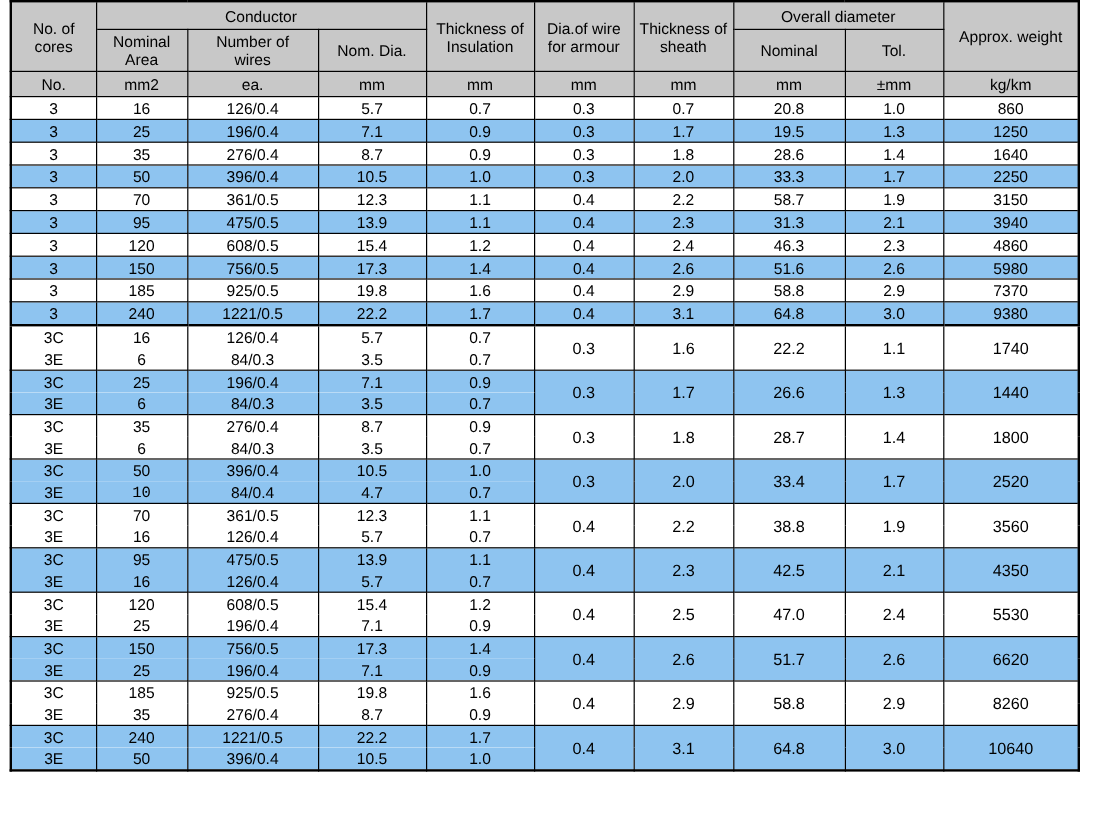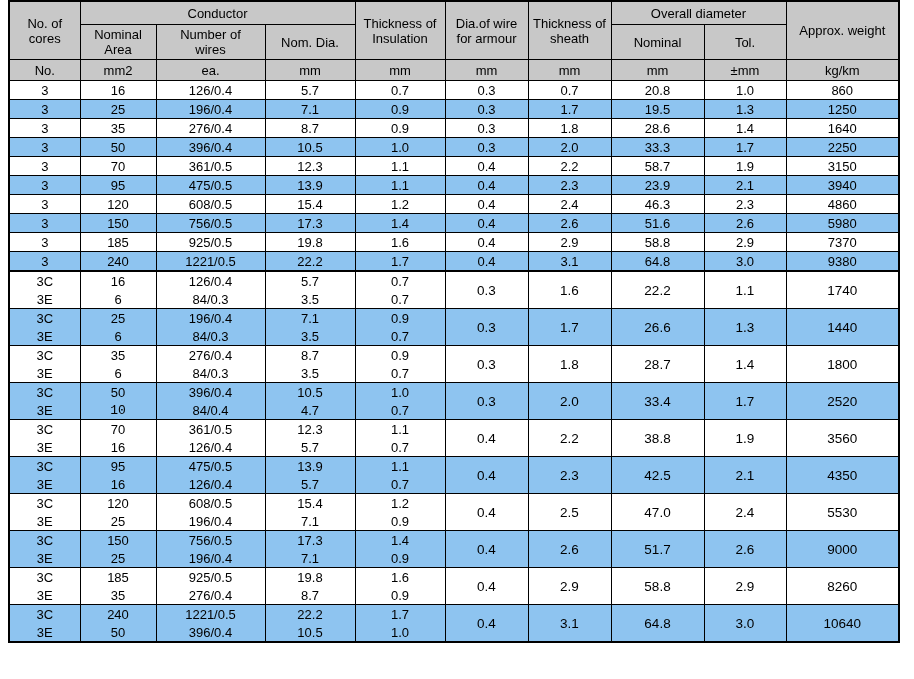--- a/index.html
+++ b/index.html
@@ -235,21 +235,21 @@
             <td>3150</td>
           </tr>
           <tr class="alt">
             <td>3</td>
             <td>95</td>
             <td>475/0.5</td>
             <td>13.9</td>
             <td>1.1</td>
             <td>0.4</td>
             <td>2.3</td>
-            <td>23.9</td>
+            <td>31.3</td>
             <td>2.1</td>
             <td>3940</td>
           </tr>
           <tr class="plain">
             <td>3</td>
             <td>120</td>
             <td>608/0.5</td>
             <td>15.4</td>
             <td>1.2</td>
             <td>0.4</td>
@@ -432,21 +432,21 @@
           <tr class="alt dual">
             <td style="border-bottom: none;">3C</td>
             <td style="border-bottom: none;">150</td>
             <td style="border-bottom: none;">756/0.5</td>
             <td style="border-bottom: none;">17.3</td>
             <td style="border-bottom: none;">1.4</td>
             <td rowspan="2" class="span2">0.4</td>
             <td rowspan="2" class="span2">2.6</td>
             <td rowspan="2" class="span2">51.7</td>
             <td rowspan="2" class="span2">2.6</td>
-            <td rowspan="2" class="span2">9000</td>
+            <td rowspan="2" class="span2">6620</td>
           </tr>
           <tr class="alt dual">
             <td style="border-top: none;">3E</td>
             <td style="border-top: none;">25</td>
             <td style="border-top: none;">196/0.4</td>
             <td style="border-top: none;">7.1</td>
             <td style="border-top: none;">0.9</td>
           </tr>
           <tr class="plain dual">
             <td style="border-bottom: none;">3C</td>

